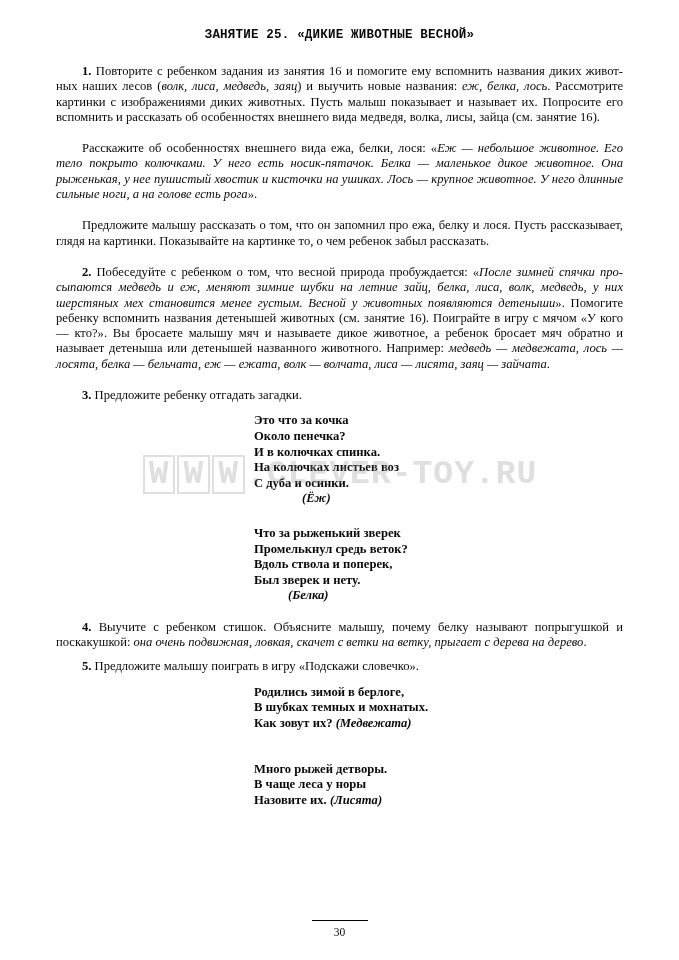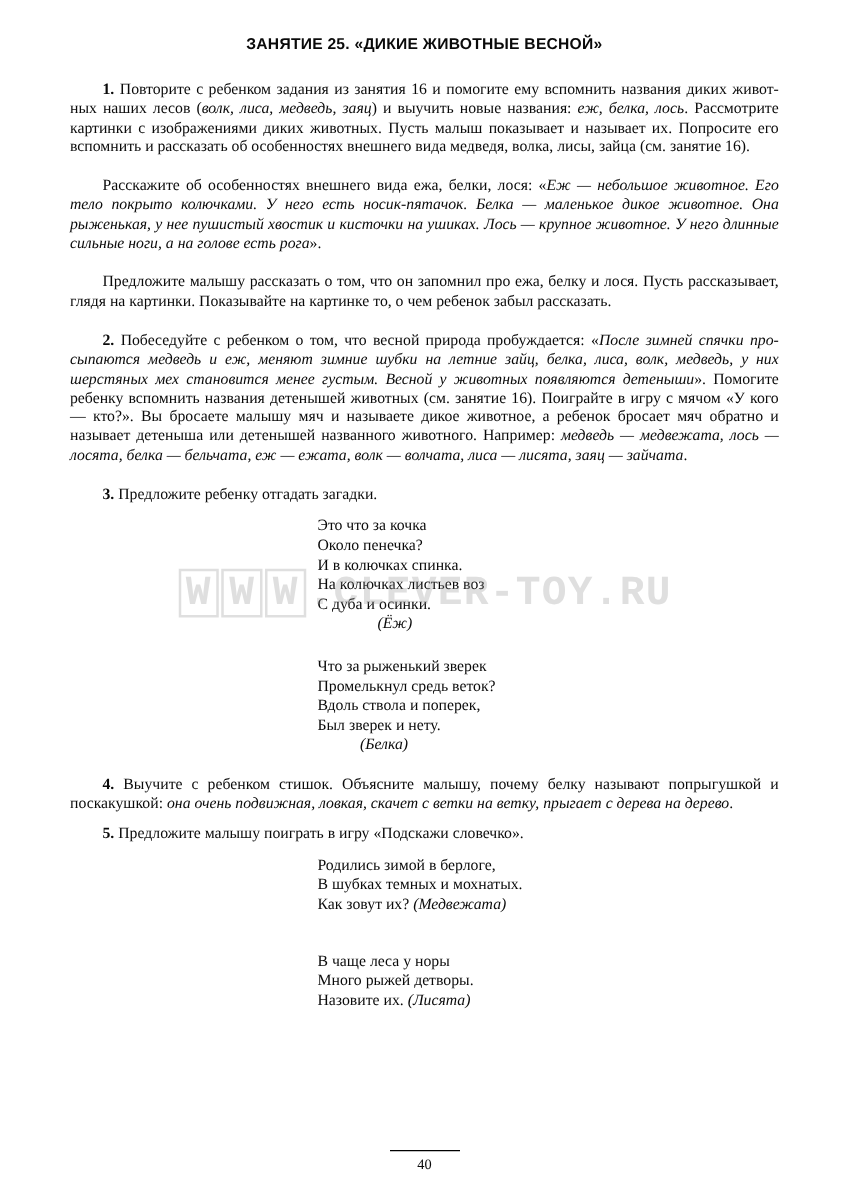--- a/index.html
+++ b/index.html
@@ -17,21 +17,21 @@
   }
   .page {
     position: relative;
     width: 679px;
     height: 960px;
     box-sizing: border-box;
     padding: 20px 56px 0 56px;
   }
   .page-title {
     text-align: center;
-    font-family: Liberation Sans, sans-serif;
+    font-family: Liberation Mono, monospace;
     font-weight: bold;
     font-size: 12.5px;
     letter-spacing: 0.2px;
     margin: 8px 0 22px 0;
   }
   .para {
     font-size: 12.6px;
     line-height: 15.3px;
     text-align: justify;
     text-indent: 26px;
@@ -39,20 +39,21 @@
   }
   .para + .para { margin-top: 16px; }
   .it { font-style: italic; }
   .bold { font-weight: bold; }
   .verse-block {
     margin: 10px 0 0 0;
     padding-left: 198px;
     font-size: 12.6px;
     line-height: 15.6px;
     text-align: left;
+    font-weight: bold;
   }
   .verse-block div { white-space: nowrap; }
   .answer {
     padding-left: 34px;
     font-style: italic;
   }
   .answer-far {
     padding-left: 48px;
     font-style: italic;
   }
@@ -161,23 +162,23 @@
 
   <div class="verse-block">
     <div>Родились зимой в берлоге,</div>
     <div>В шубках темных и мохнатых.</div>
     <div><span>Как зовут их? </span><span class="it">(Медвежата)</span></div>
   </div>
 
   <div class="gap-lg"></div>
 
   <div class="verse-block">
+    <div>Много рыжей детворы.</div>
     <div>В чаще леса у норы</div>
-    <div>Много рыжей детворы.</div>
     <div><span>Назовите их. </span><span class="it">(Лисята)</span></div>
   </div>
 
   <div class="footer">
     <div class="footer-rule"></div>
-    <span>40</span>
+    <span>30</span>
   </div>
 
 </div>
 
 </body></html>

